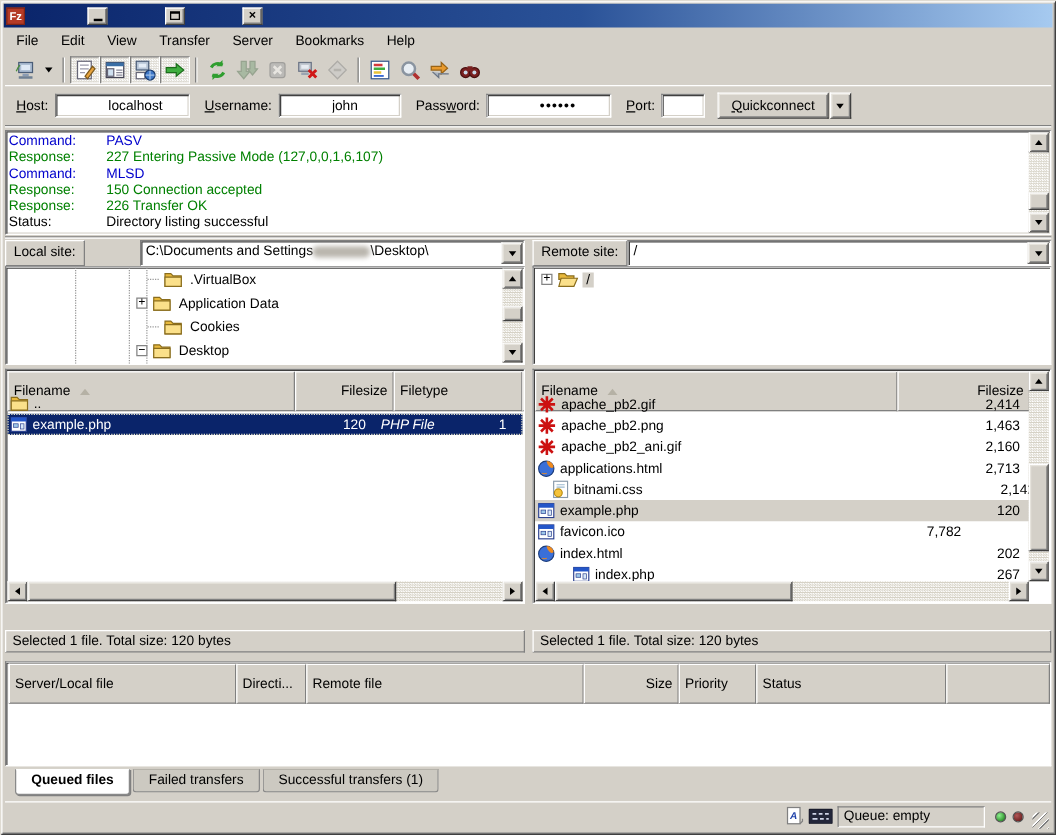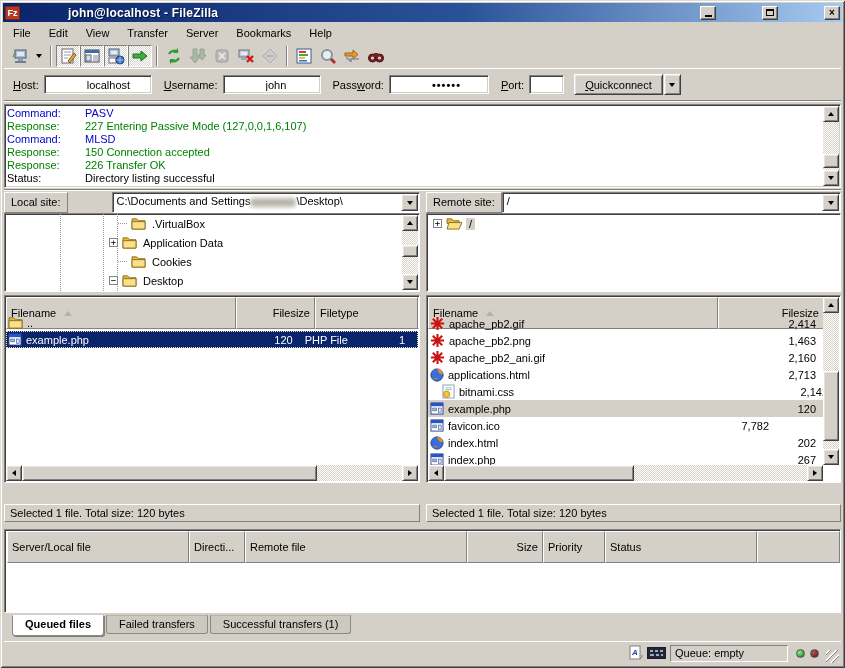--- a/index.html
+++ b/index.html
@@ -112,21 +112,20 @@
   .grip { width:13px; height:13px; margin:6px 0 0 2px; background:
      repeating-linear-gradient(135deg, transparent 0 2px, #fff 2px 3px, #808080 3px 4px, transparent 4px 5px); }
 </style>
 </head>
 <body>
 
 <div class="window">
 
   <div class="abs titlebar">
     <span class="fz-icon">Fz</span>
-    <span class="title-text">john@localhost - FileZilla</span>
     <span class="winbtn">
         <span class="glyph-min"></span>
       </span>
     <span class="winbtn">
         <span class="glyph-max"></span>
       </span>
     <span class="winbtn">
         <span class="glyph-x">×</span>
       </span>
   </div>
@@ -432,21 +431,21 @@
             <svg width="14" height="13" viewBox="0 0 15 14">
               <rect x="1" y="1" width="13" height="12" fill="#fff" stroke="#2a3f8f"></rect>
               <rect x="1" y="1" width="13" height="3.5" fill="#2456c8"></rect>
               <rect x="3" y="6.5" width="4" height="3" fill="#9ec7e8" stroke="#2a3f8f" stroke-width="0.6"></rect>
               <rect x="9" y="6.5" width="3" height="4.5" fill="#d8e8f8" stroke="#2a3f8f" stroke-width="0.6"></rect>
             </svg>
           </span>
           <span>example.php</span>
         </span>
       <span class="fsize" style="width:79px;">120</span>
-      <span style="width:103px;padding-left:4px;">PHP File</span>
+      <span style="width:103px;padding-left:4px;font-style:italic;">PHP File</span>
       <span style="width:20px;">1</span>
     </div>
     <div class="hscroll" style="left:1px;right:1px;bottom:1px;">
       <span class="sbtn">
           <span class="tri-l"></span>
         </span>
       <span class="strack">
           <span class="sthumb" style="top:0;bottom:0;left:0;width:295px;"></span>
         </span>
       <span class="sbtn">
@@ -567,21 +566,21 @@
               <circle cx="8" cy="8" r="7" fill="#3a6fd8" stroke="#1d3d7a"></circle>
               <path d="M8 1a7 7 0 0 1 6.8 5.4C13 8 11.5 7 10.5 5.8 9.5 4.6 9 3.4 8.6 2.2 8.4 1.6 8.2 1 8 1z" fill="#f08a1d"></path>
               <path d="M4 12c1.5.8 3 .8 4.5 0" stroke="#f08a1d" fill="none"></path>
             </svg>
           </span>
           <span>index.html</span>
         </span>
       <span class="fsize" style="width:106px;">202</span>
     </div>
     <div class="frow" style="left:1px;top:155px;width:396px;">
-      <span class="fname" style="width:290px;">
+      <span class="fname" style="width:290px;margin-left:28px;">
           <span class="ficon">
             <svg width="14" height="13" viewBox="0 0 15 14">
               <rect x="1" y="1" width="13" height="12" fill="#fff" stroke="#2a3f8f"></rect>
               <rect x="1" y="1" width="13" height="3.5" fill="#2456c8"></rect>
               <rect x="3" y="6.5" width="4" height="3" fill="#9ec7e8" stroke="#2a3f8f" stroke-width="0.6"></rect>
               <rect x="9" y="6.5" width="3" height="4.5" fill="#d8e8f8" stroke="#2a3f8f" stroke-width="0.6"></rect>
             </svg>
           </span>
           <span>index.php</span>
         </span>

